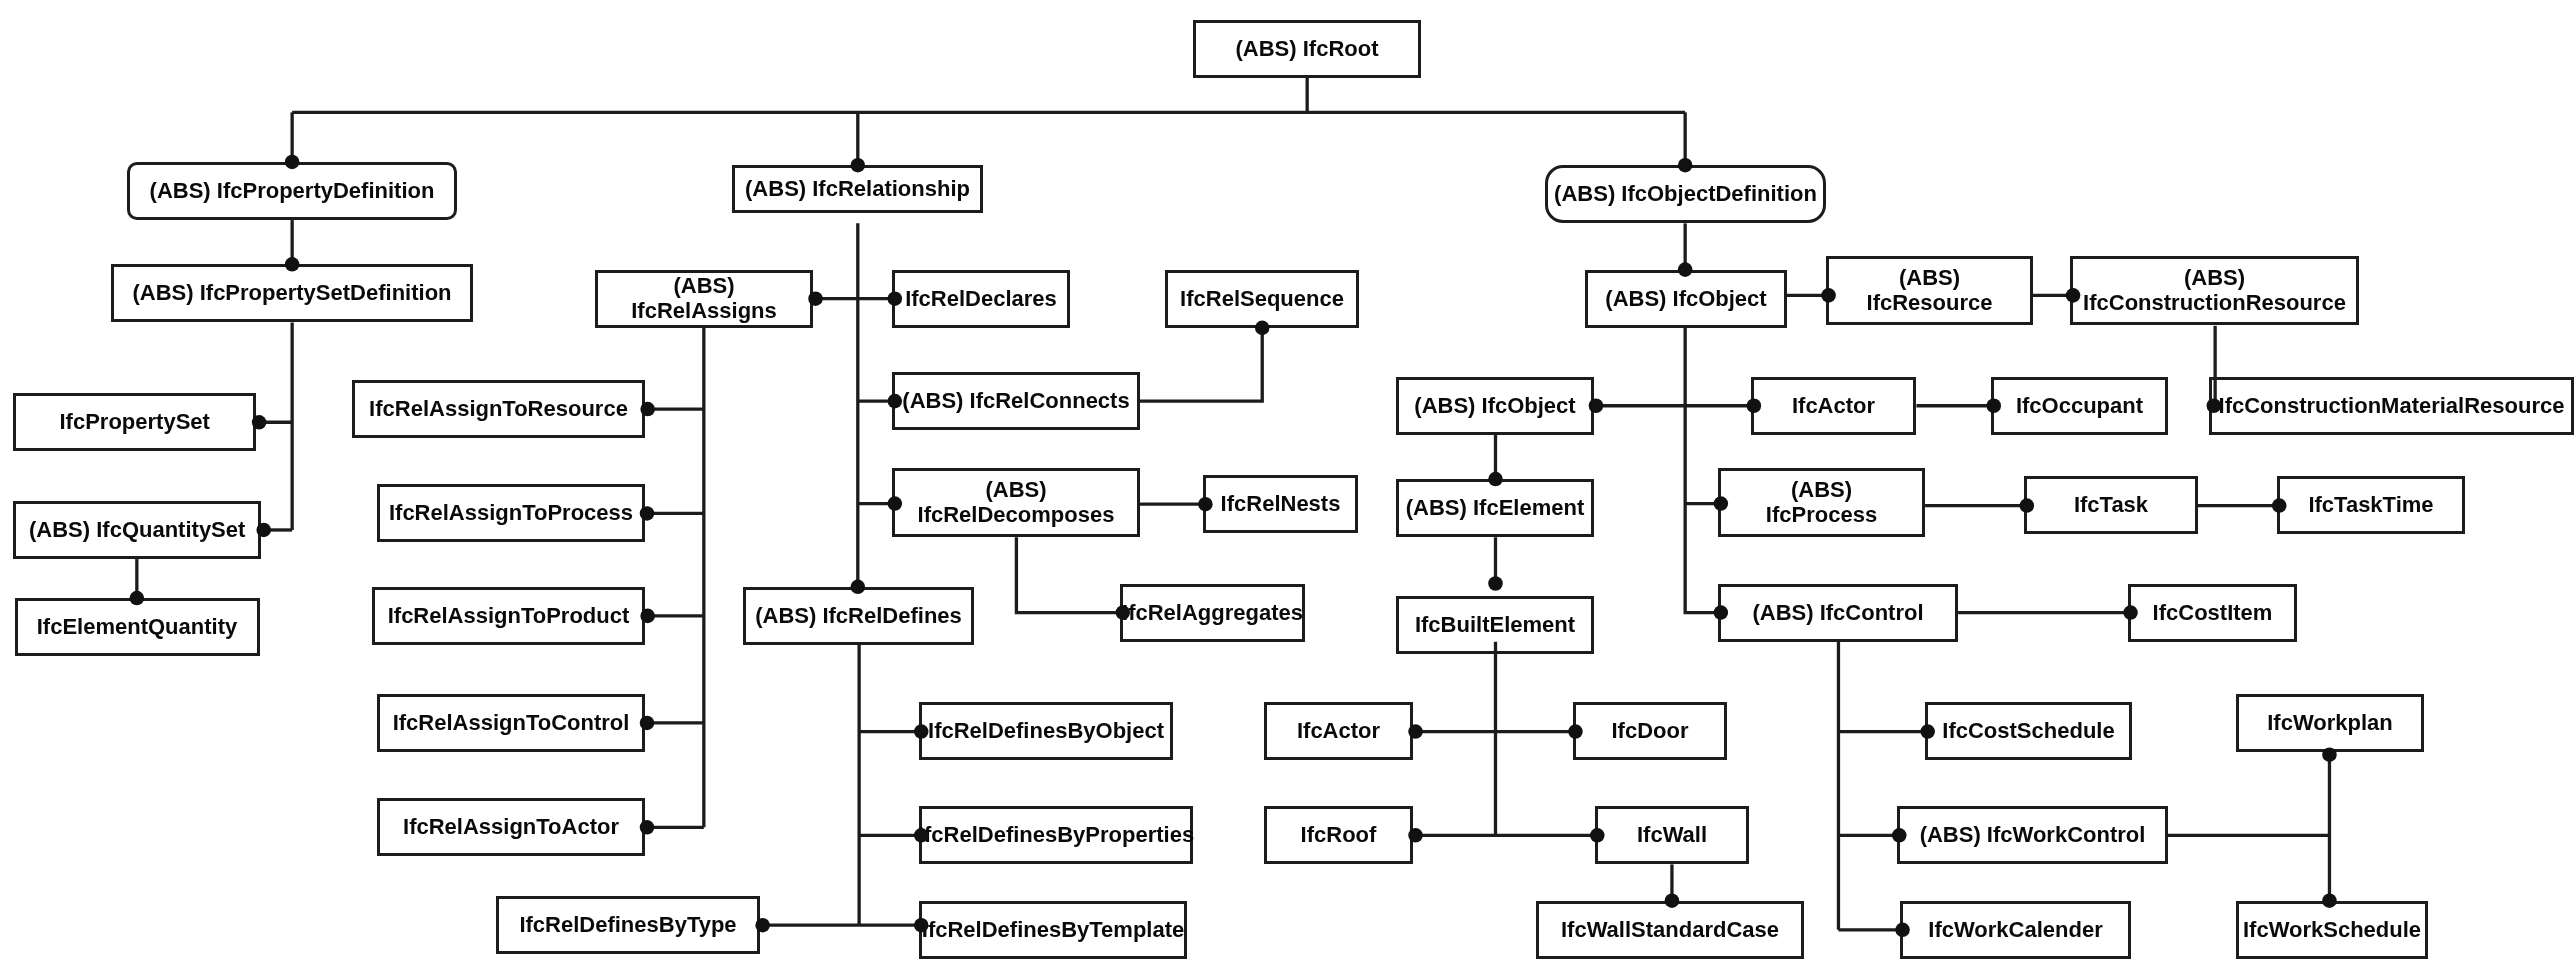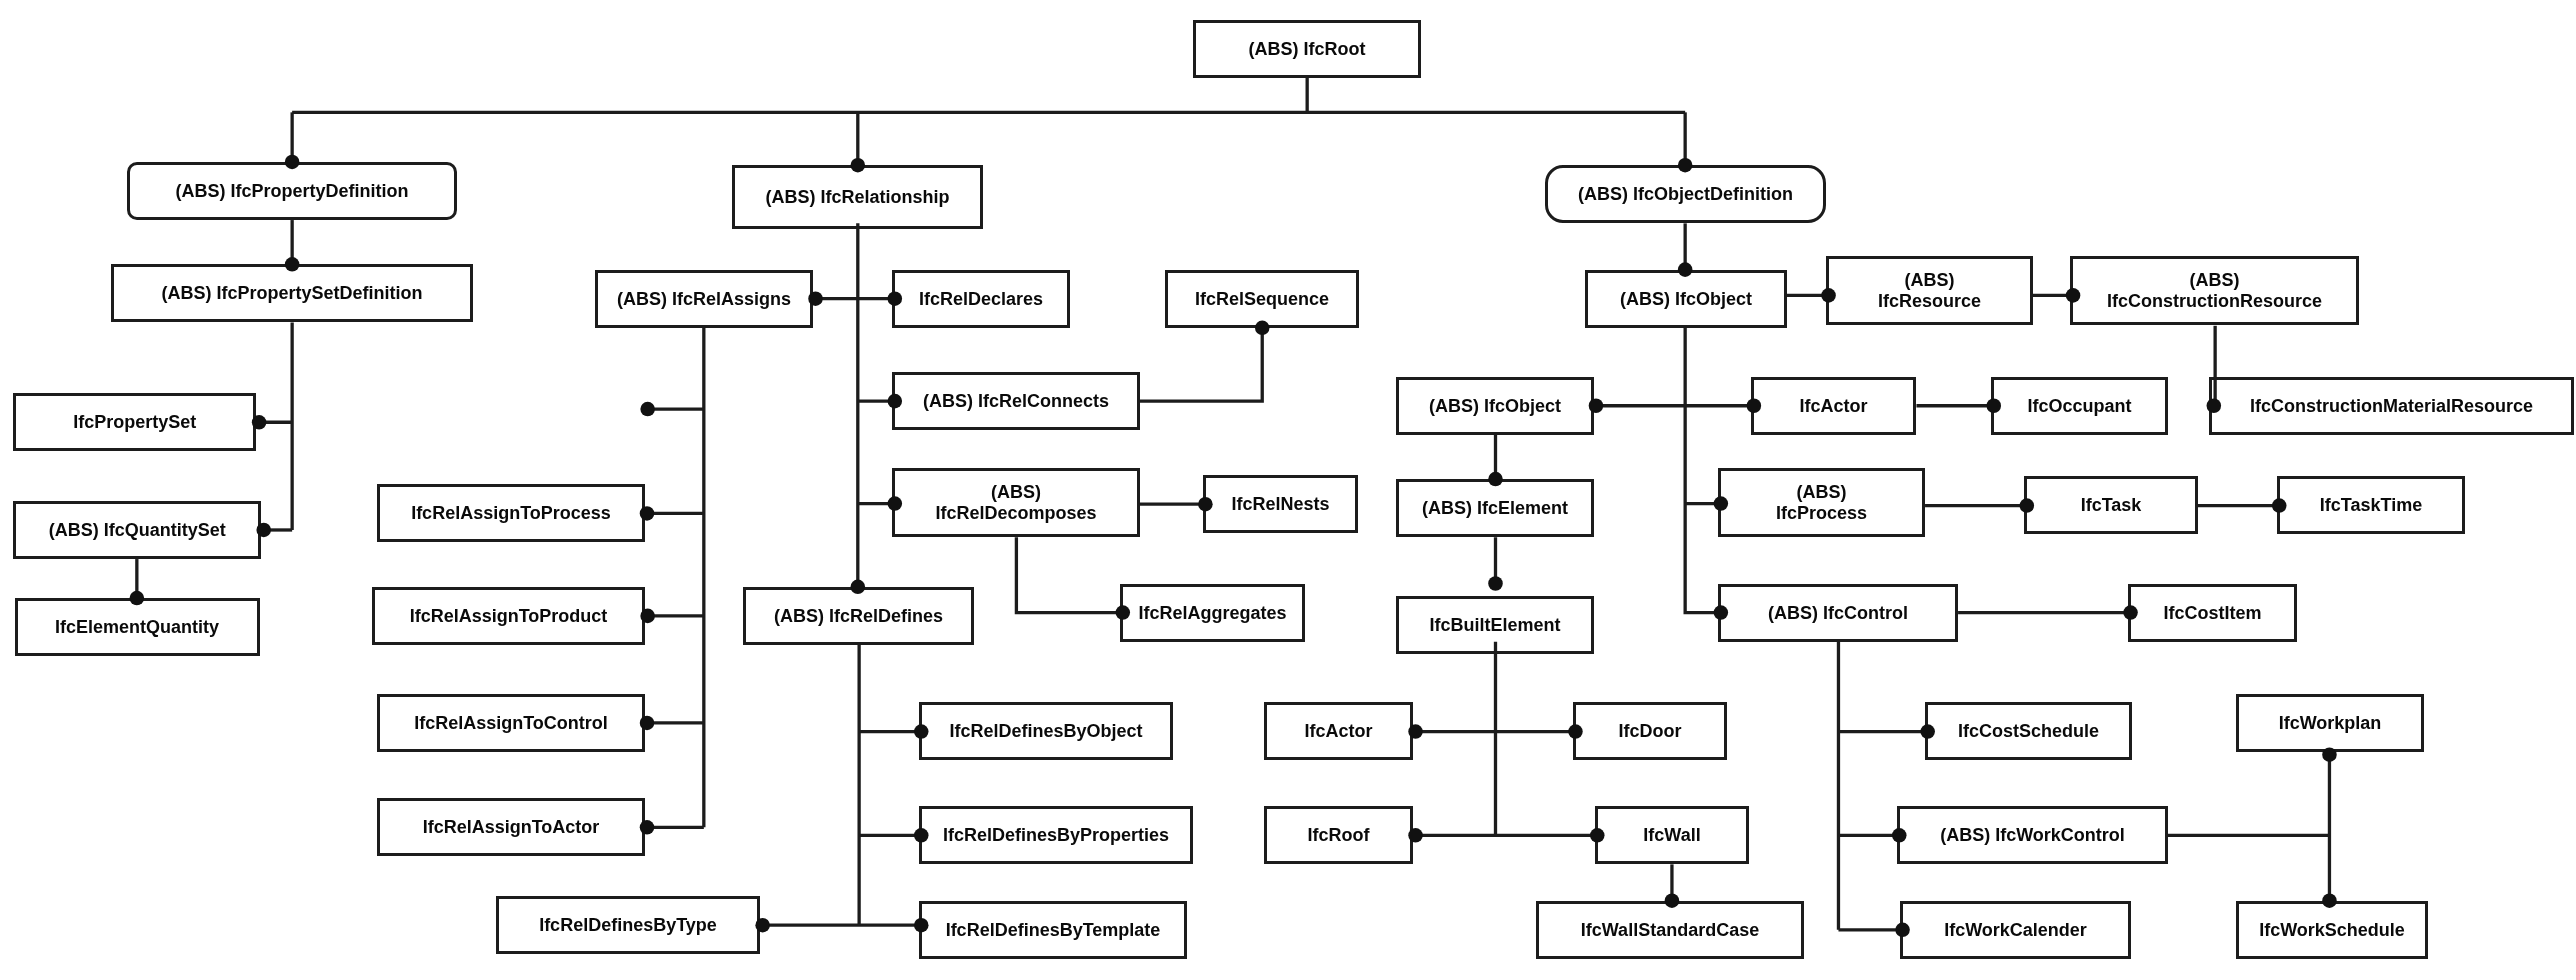--- a/index.html
+++ b/index.html
@@ -27,21 +27,21 @@
     position: absolute;
     box-sizing: border-box;
     display: flex;
     align-items: center;
     justify-content: center;
     text-align: center;
     background: #ffffff;
     border: 3.3px solid #1c1c1c;
     color: #0a0a0a;
     font-weight: bold;
-    font-size: 18px;
+    font-size: 22px;
     line-height: 1.12;
     white-space: pre-line;
     z-index: 1;
   }
 </style>
 </head>
 <body>
 
 <div id="canvas">
 
@@ -151,31 +151,32 @@
   </svg>
 
   <div class="node" style="left:1193px;top:20px;width:228px;height:58px;">(ABS) IfcRoot</div>
 
   <div class="node" style="left:127px;top:162px;width:330px;height:58px;border-radius:10px;">(ABS) IfcPropertyDefinition</div>
   <div class="node" style="left:111px;top:264px;width:362px;height:58px;">(ABS) IfcPropertySetDefinition</div>
   <div class="node" style="left:13.2px;top:393px;width:243px;height:58px;">IfcPropertySet</div>
   <div class="node" style="left:13.2px;top:501px;width:248px;height:58px;">(ABS) IfcQuantitySet</div>
   <div class="node" style="left:14.5px;top:598px;width:245px;height:58px;">IfcElementQuantity</div>
 
-  <div class="node" style="left:732px;top:165px;width:251px;height:64px;">(ABS) IfcRelationship</div>
+  <div class="node" style="left:732px;top:165px;width:251px;height:48px;">(ABS) IfcRelationship</div>
   <div class="node" style="left:595px;top:270px;width:218px;height:58px;">(ABS) IfcRelAssigns</div>
   <div class="node" style="left:892px;top:270px;width:178px;height:58px;">IfcRelDeclares</div>
   <div class="node" style="left:1165px;top:270px;width:194px;height:58px;">IfcRelSequence</div>
   <div class="node" style="left:892px;top:372px;width:248px;height:58px;">(ABS) IfcRelConnects</div>
   <div class="node" style="left:892px;top:468px;width:248px;height:69px;">(ABS)
 IfcRelDecomposes</div>
   <div class="node" style="left:1203px;top:475px;width:155px;height:58px;">IfcRelNests</div>
   <div class="node" style="left:1120px;top:584px;width:185px;height:58px;">IfcRelAggregates</div>
   <div class="node" style="left:743px;top:587px;width:231px;height:58px;">(ABS) IfcRelDefines</div>
 
+  <div class="node" style="left:352px;top:380px;width:293px;height:58px;">IfcRelAssignToResource</div>
   <div class="node" style="left:377px;top:484px;width:268px;height:58px;">IfcRelAssignToProcess</div>
   <div class="node" style="left:377px;top:694px;width:268px;height:58px;">IfcRelAssignToControl</div>
   <div class="node" style="left:372px;top:587px;width:273px;height:58px;">IfcRelAssignToProduct</div>
   <div class="node" style="left:377px;top:798px;width:268px;height:58px;">IfcRelAssignToActor</div>
 
   <div class="node" style="left:919px;top:702px;width:254px;height:58px;">IfcRelDefinesByObject</div>
   <div class="node" style="left:919px;top:806px;width:274px;height:58px;">IfcRelDefinesByProperties</div>
   <div class="node" style="left:919px;top:901px;width:268px;height:58px;">IfcRelDefinesByTemplate</div>
   <div class="node" style="left:496px;top:896px;width:264px;height:58px;">IfcRelDefinesByType</div>
 

